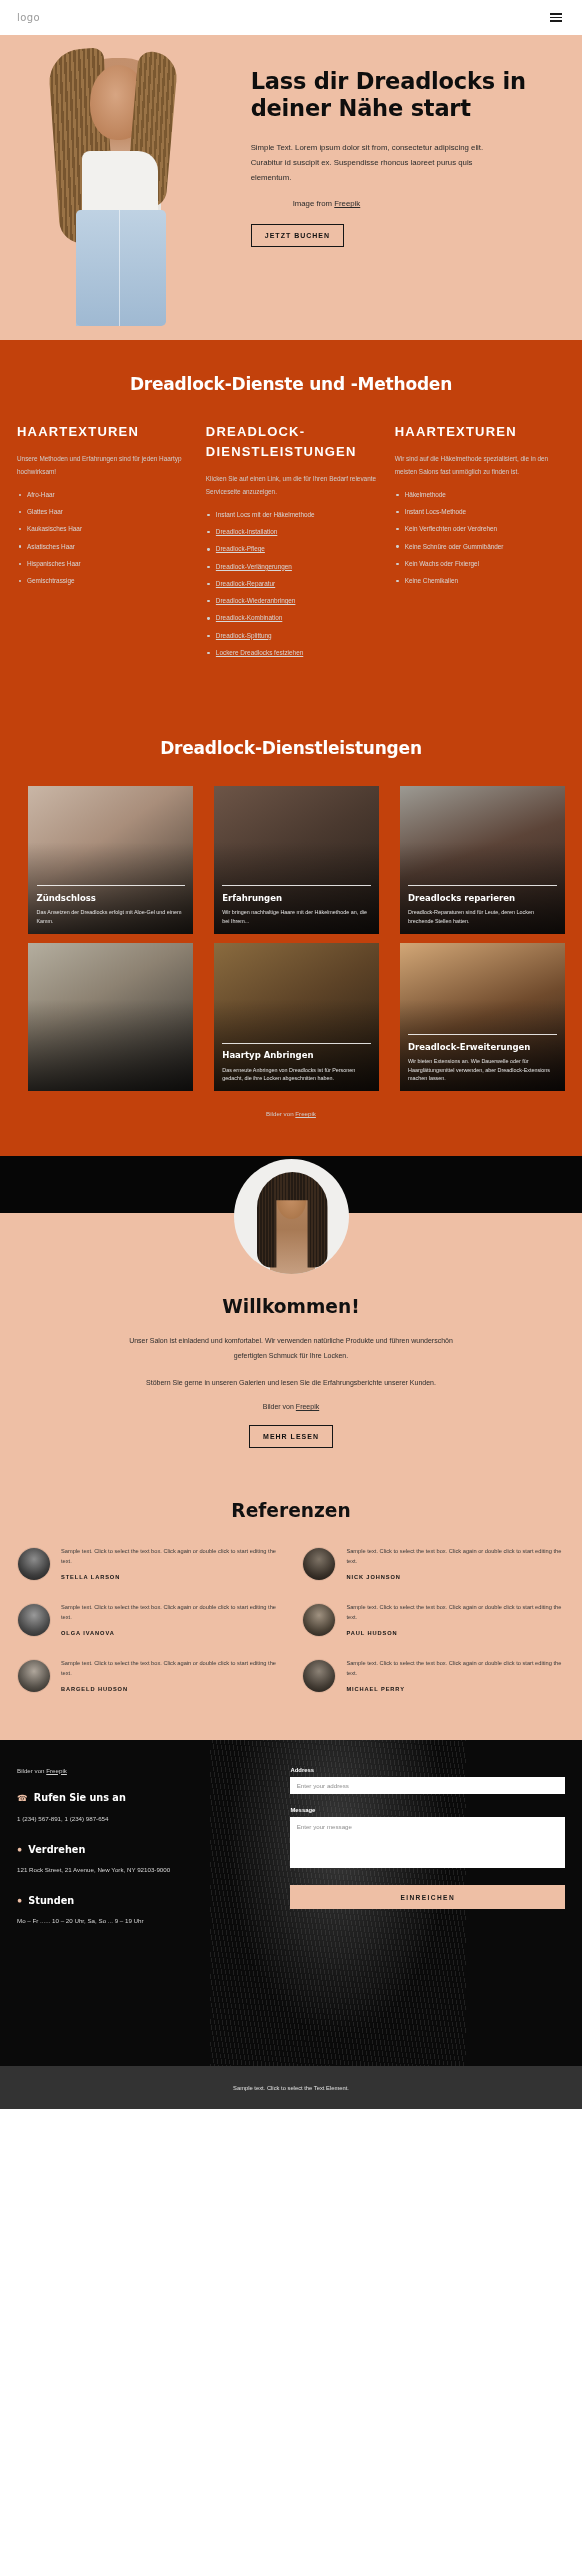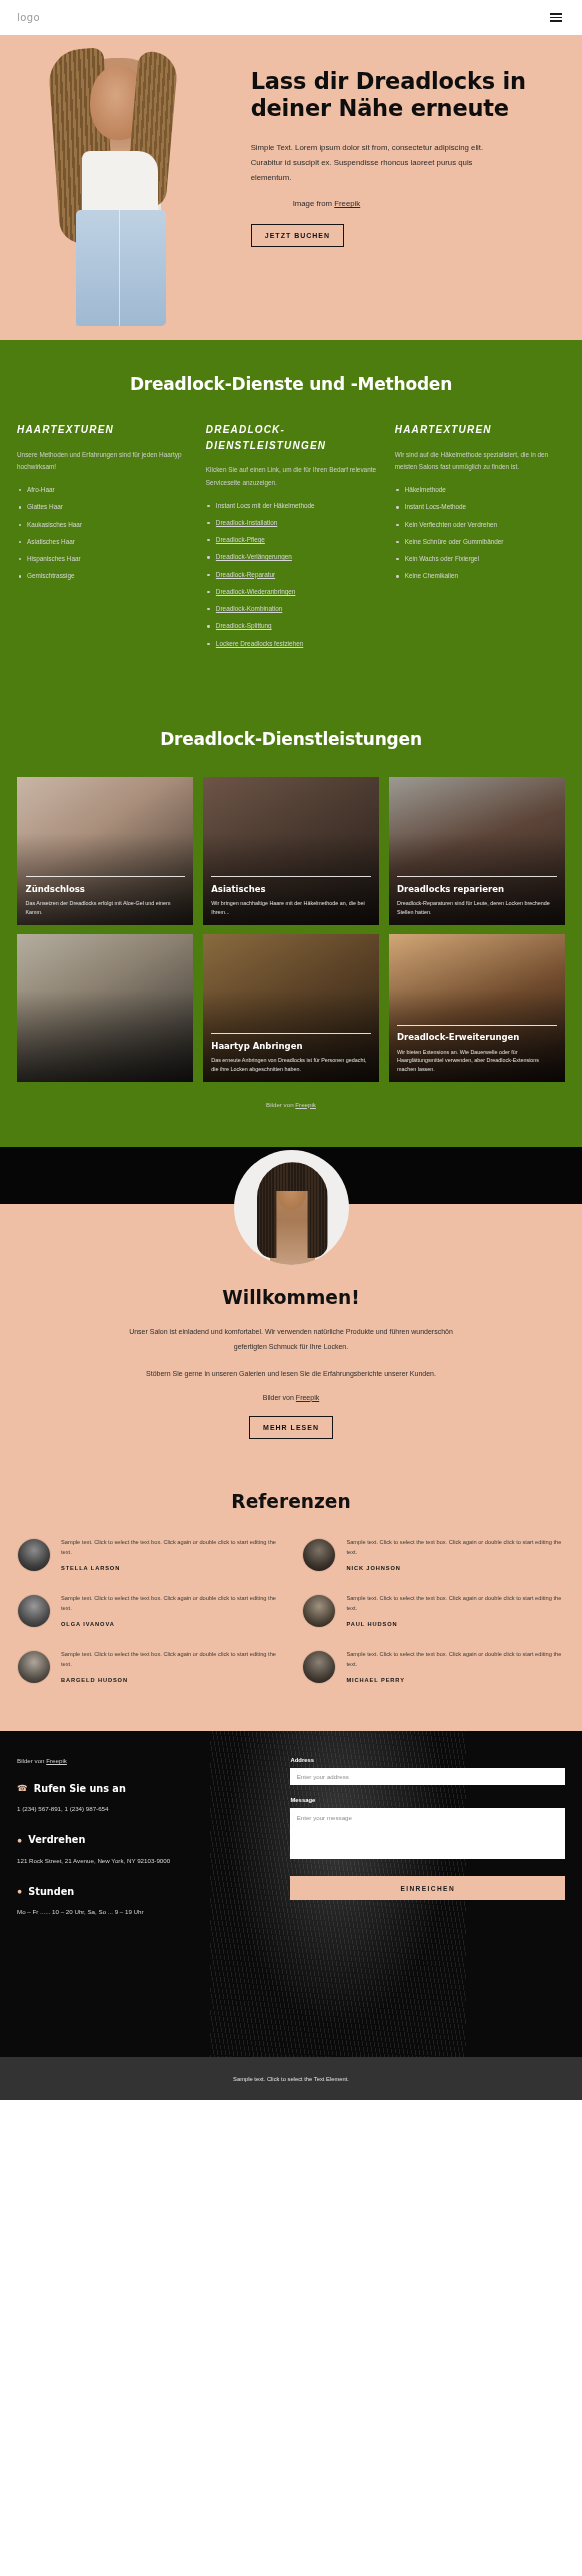--- a/index.html
+++ b/index.html
@@ -113,43 +113,42 @@
     font-size: 7px;
     font-weight: 700;
     letter-spacing: 1px;
     color: #111;
     background: transparent;
     cursor: pointer;
     font-family: "Liberation Sans", sans-serif;
   }
 
   
-  .dark { background: #4d7c0f; color: #ffffff; }
+  .dark { background: #c2410c; color: #ffffff; }
   .sec-title {
     font-family: "DejaVu Sans", sans-serif;
     font-size: 17px;
     font-weight: 700;
     text-align: center;
     padding: 34px 0 28px;
     letter-spacing: -0.2px;
   }
   .cols {
     display: flex;
     gap: 18.6px;
     padding: 0 17px 39px;
   }
   .col { flex: 1; }
   .col-h {
-    font-size: 10px;
+    font-size: 13px;
     font-weight: 700;
     letter-spacing: 1.2px;
     margin-bottom: 11px;
     line-height: 1.55;
     font-family: "Liberation Sans", sans-serif;
-    font-style: italic;
   }
   .col-p {
     font-size: 6.4px;
     line-height: 2.0;
     color: #cfcfcf;
     margin-bottom: 11px;
   }
   .col ul { list-style: none; }
   .col li {
     font-size: 6.4px;
@@ -169,20 +168,21 @@
 
   
   .gal-wrap { padding: 0 17px; }
   .gal-row { display: flex; gap: 9.3px; margin-bottom: 9.3px; }
   .card {
     flex: 1;
     height: 148px;
     position: relative;
     overflow: hidden;
     cursor: pointer;
+    margin-left: 11px;
   }
   .card .ph { position: absolute; inset: 0; }
   .card .shade {
     position: absolute; inset: 0;
     background: linear-gradient(180deg, rgba(0,0,0,0) 38%, rgba(0,0,0,.72) 100%);
   }
   .card .capt {
     position: absolute;
     left: 8.5px; right: 8.5px; bottom: 8.5px;
   }
@@ -393,21 +393,21 @@
     <div class="hero-photo">
       <span class="skin"></span>
       <span class="hairL"></span>
       <span class="face"></span>
       <span class="hairR"></span>
       <span class="top"></span>
       <span class="jeans"></span>
     </div>
   </div>
   <div class="hero-text">
-    <h1 class="hero-h1">Lass dir Dreadlocks in deiner Nähe erneute</h1>
+    <h1 class="hero-h1">Lass dir Dreadlocks in deiner Nähe start</h1>
     <p class="hero-p">Simple Text. Lorem ipsum dolor sit from, consectetur adipiscing elit. Curabitur id suscipit ex. Suspendisse rhoncus laoreet purus quis elementum.</p>
     <div class="hero-credit"><span>Image from </span><a href="#">Freepik</a></div>
     <button class="btn-outline">JETZT BUCHEN</button>
   </div>
 </section>
 
 <section class="dark">
   <h2 class="sec-title">Dreadlock-Dienste und -Methoden</h2>
   <div class="cols">
 
@@ -468,21 +468,21 @@
           <div class="rule"></div>
           <div class="ctitle">Zündschloss</div>
           <div class="cdesc">Das Ansetzen der Dreadlocks erfolgt mit Aloe-Gel und einem Kamm.</div>
         </div>
       </div>
       <div class="card">
         <span class="ph p2"></span>
         <span class="shade"></span>
         <div class="capt">
           <div class="rule"></div>
-          <div class="ctitle">Asiatisches</div>
+          <div class="ctitle">Erfahrungen</div>
           <div class="cdesc">Wir bringen nachhaltige Haare mit der Häkelmethode an, die bei Ihrem...</div>
         </div>
       </div>
       <div class="card">
         <span class="ph p3"></span>
         <span class="shade"></span>
         <div class="capt">
           <div class="rule"></div>
           <div class="ctitle">Dreadlocks reparieren</div>
           <div class="cdesc">Dreadlock-Reparaturen sind für Leute, deren Locken brechende Stellen hatten.</div>

